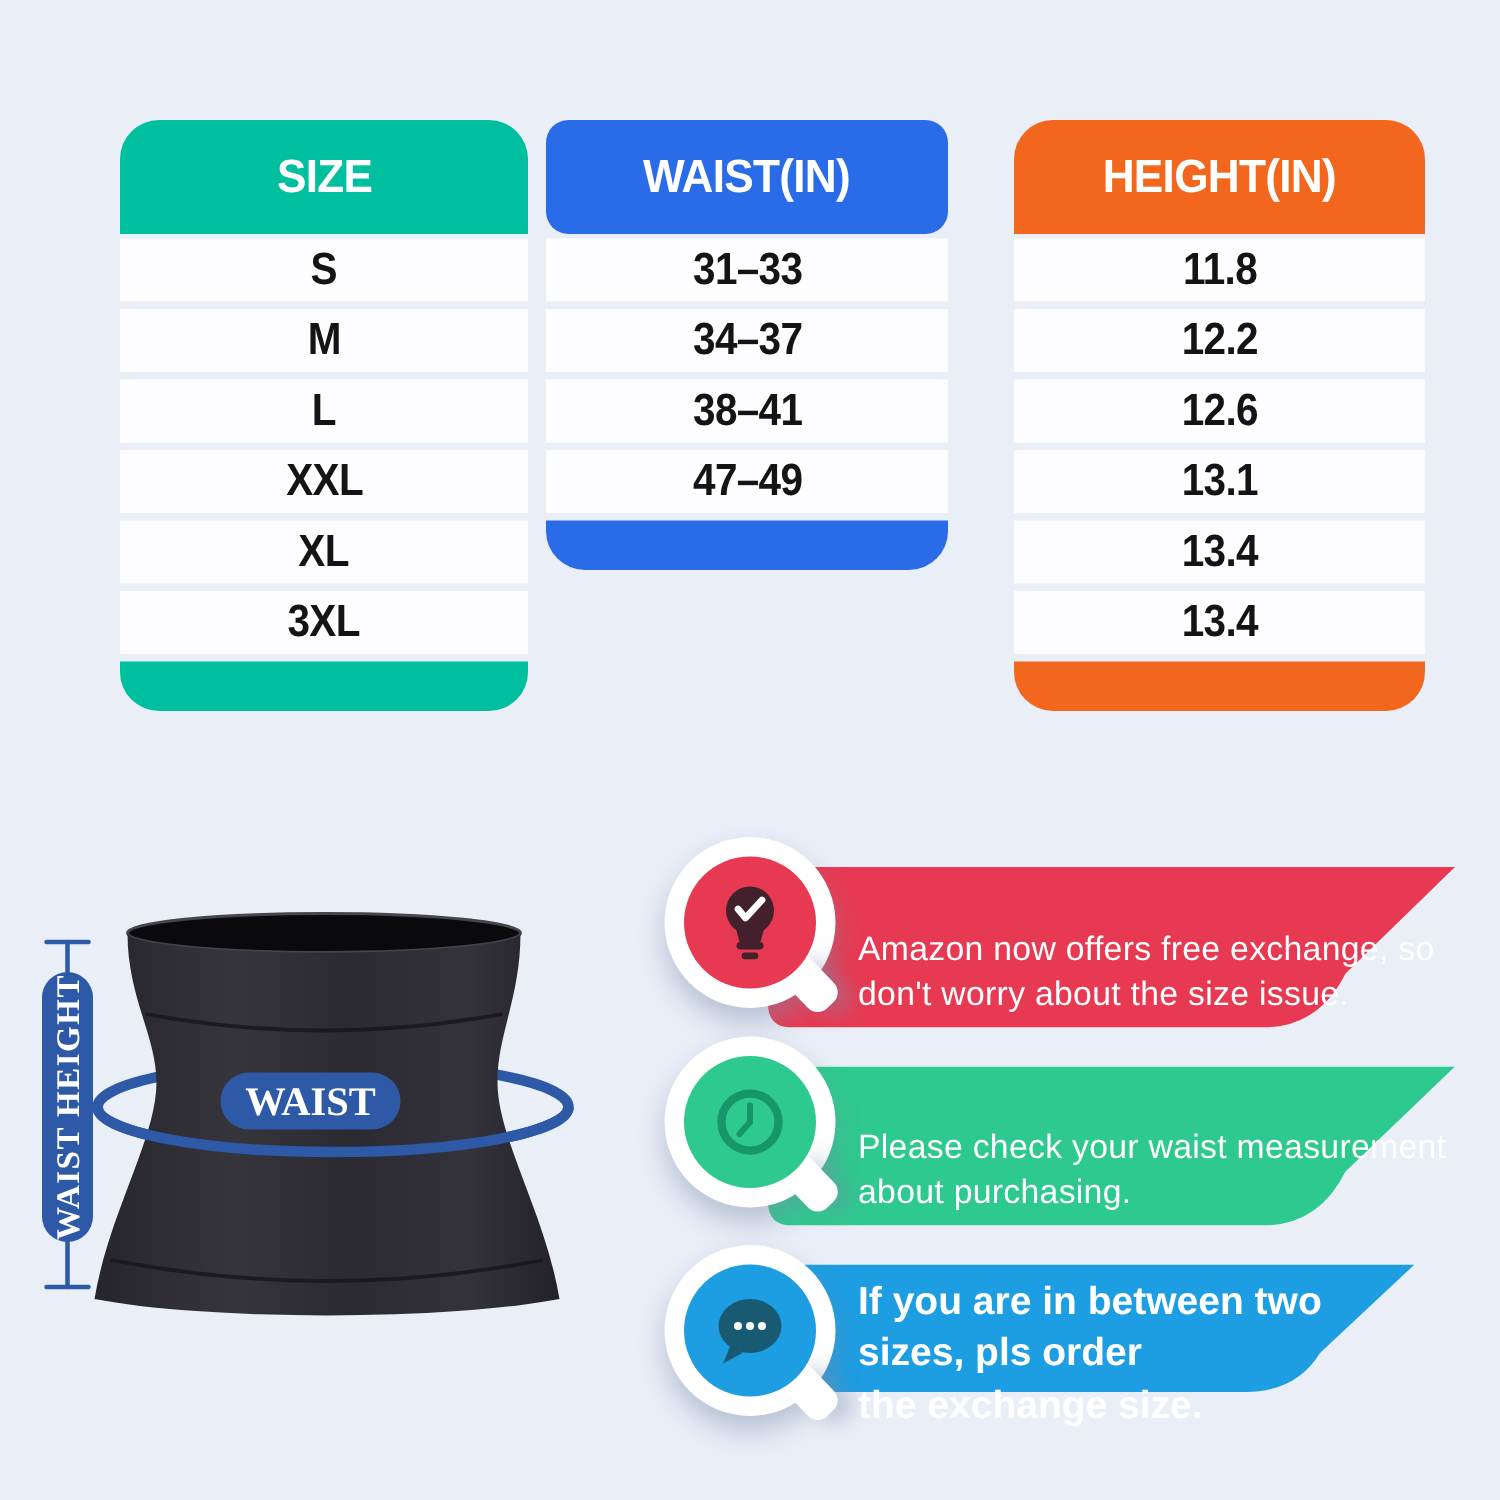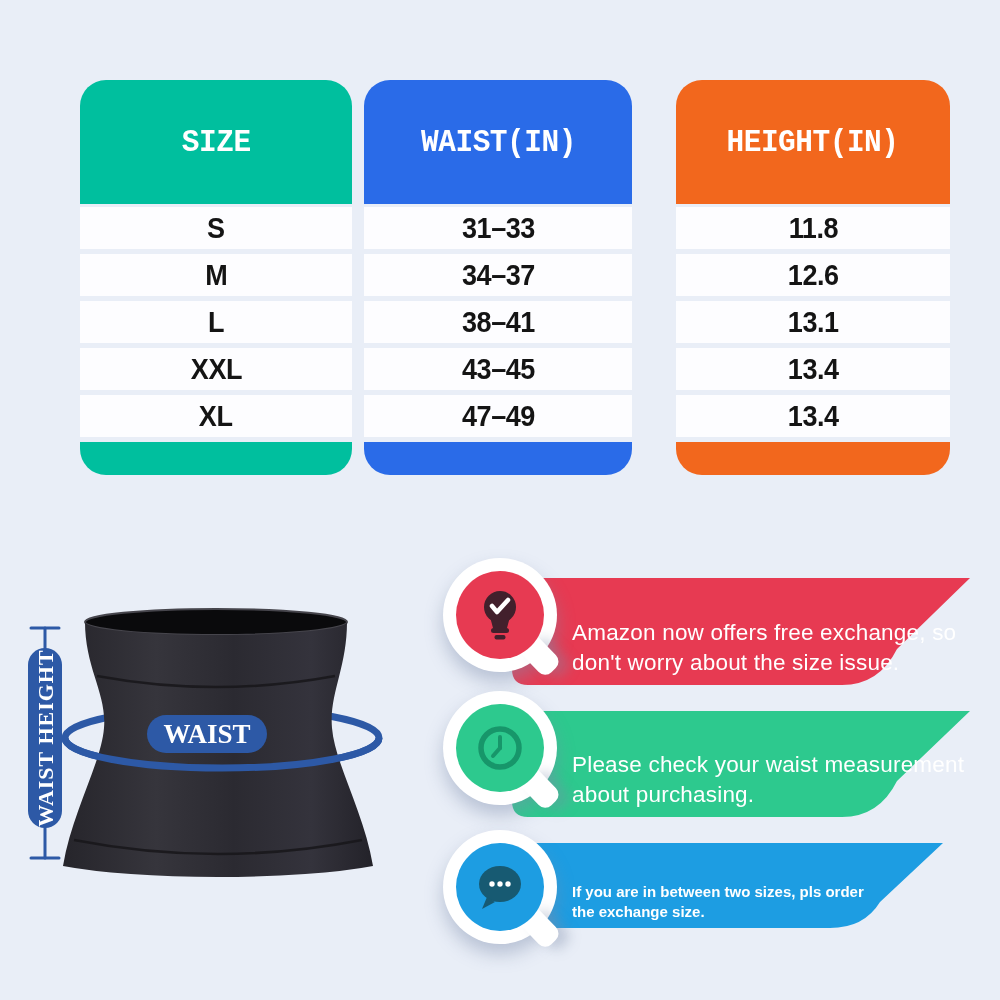--- a/index.html
+++ b/index.html
@@ -7,23 +7,23 @@
     width:1000px;height:1000px;position:relative;overflow:hidden;
     font-family:"Liberation Sans",sans-serif;
     background:#e9eef7;
   }
   
   .col{position:absolute;top:80px;}
   .col-1{left:80px;width:272px;}
   .col-2{left:364px;width:268px;}
   .col-3{left:676px;width:274px;}
   .col-header{
-    height:124px;border-radius:26px 26px 0 0;margin-bottom:3px;
+    height:76px;border-radius:26px 26px 0 0;margin-bottom:3px;
     display:flex;align-items:center;justify-content:center;
-    color:#fff;font-weight:700;font-size:31px;letter-spacing:-.5px;font-family:Liberation Mono, monospace;
+    color:#fff;font-weight:700;font-size:31px;letter-spacing:-.5px;
   }
   .col-header span{transform:scaleX(.95);}
   .cell{
     height:42px;margin-bottom:5px;background:#fdfdff;
     display:flex;align-items:center;justify-content:center;
     font-weight:700;font-size:30px;color:#141414;letter-spacing:-.5px;
   }
   .cell span{transform:scaleX(.9);}
   .col-footer{height:33px;border-radius:0 0 26px 26px;}
   
@@ -32,21 +32,21 @@
   .banner{position:absolute;left:512px;z-index:1;}
   .banner svg{position:absolute;left:0;top:0;}
   .banner-text{
     position:absolute;inset:0;display:flex;flex-direction:column;justify-content:center;
     padding-left:60px;color:#fff;line-height:1.32;margin-top:32px;
   }
   .banner-1{top:578px;width:458px;height:107px;}
   .banner-2{top:711px;width:458px;height:106px;}
   .banner-3{top:843px;width:431px;height:85px;}
   .banner-1 .banner-text,.banner-2 .banner-text{font-size:22.5px;font-weight:400;letter-spacing:.2px;}
-  .banner-3 .banner-text{font-size:15px;font-weight:700;letter-spacing:0;}
+  .banner-3 .banner-text{font-size:26px;font-weight:700;letter-spacing:0;}
   .co-circle{
     position:absolute;left:443px;width:114px;height:114px;border-radius:50%;
     background:#fff;z-index:2;box-shadow:0 10px 18px rgba(125,140,170,.45);
   }
   .co-circle-1{top:558px;}
   .co-circle-2{top:691px;}
   .co-circle-3{top:830px;}
   .co-handle{
     position:absolute;left:84px;top:76px;width:24px;height:42px;border-radius:9px;
     background:#fff;transform:rotate(-44deg);box-shadow:6px 10px 12px rgba(125,140,170,.35);
@@ -71,51 +71,54 @@
     </div>
   <div class="cell">
       <span>L</span>
     </div>
   <div class="cell">
       <span>XXL</span>
     </div>
   <div class="cell">
       <span>XL</span>
     </div>
+  <div class="cell">
+      <span>3XL</span>
+    </div>
   <div class="col-footer" style="background: rgb(0, 191, 158);"></div>
 </div>
 
 <div class="col col-2">
-  <div class="col-header" style="background: rgb(42, 107, 232);">
+  <div class="col-header" style="background: rgb(42, 107, 232); border-radius: 15px;">
     <span>WAIST(IN)</span>
   </div>
   <div class="cell">
       <span>31–33</span>
     </div>
   <div class="cell">
       <span>34–37</span>
     </div>
   <div class="cell">
       <span>38–41</span>
-    </div>
-  <div class="cell">
-      <span>43–45</span>
     </div>
   <div class="cell">
       <span>47–49</span>
     </div>
   <div class="col-footer" style="background: rgb(42, 107, 232);"></div>
 </div>
 
 <div class="col col-3">
   <div class="col-header" style="background: rgb(242, 103, 29);">
     <span>HEIGHT(IN)</span>
   </div>
   <div class="cell">
       <span>11.8</span>
+    </div>
+  <div class="cell">
+      <span>12.2</span>
     </div>
   <div class="cell">
       <span>12.6</span>
     </div>
   <div class="cell">
       <span>13.1</span>
     </div>
   <div class="cell">
       <span>13.4</span>
     </div>

